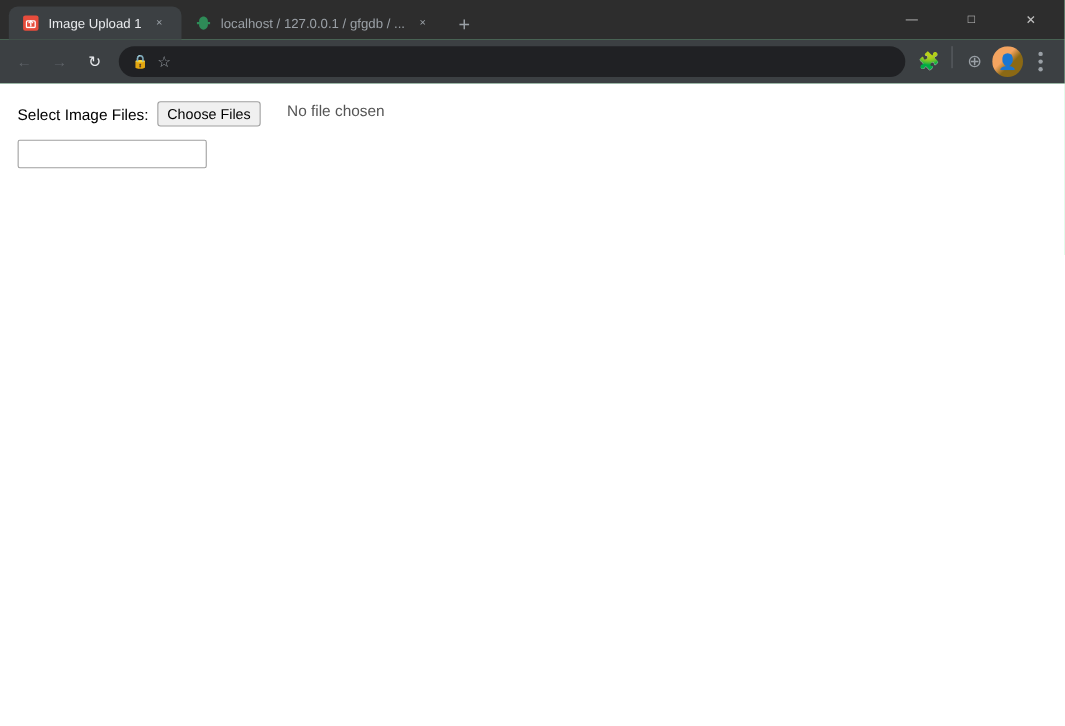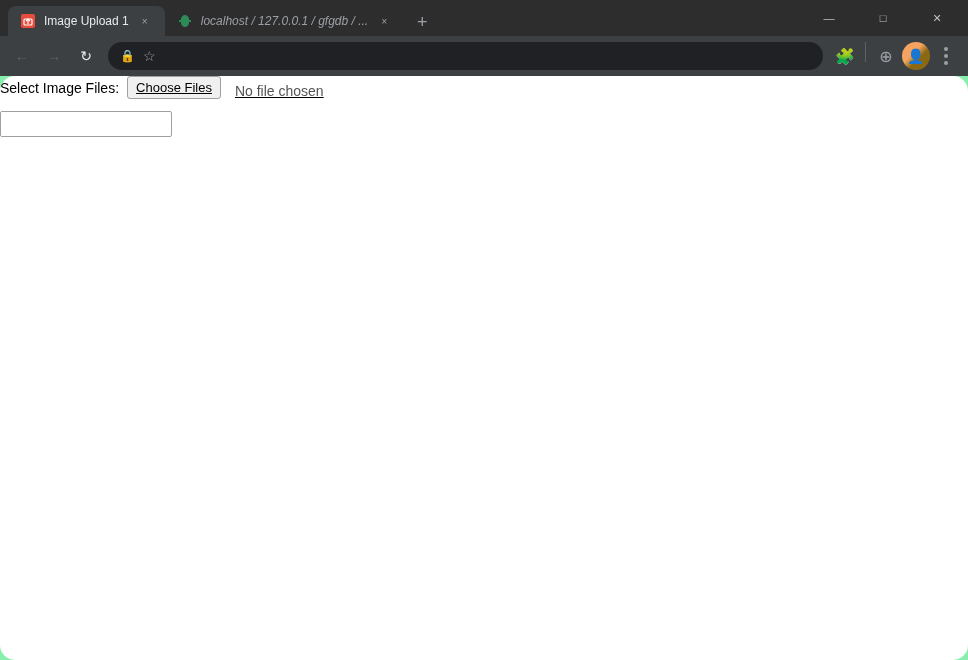--- a/index.html
+++ b/index.html
@@ -53,21 +53,20 @@
     }
 
     .tab.active {
       background: #3c4043;
       color: #e8eaed;
     }
 
     .tab.inactive {
       background: transparent;
       color: #9aa0a6;
-      font-style: italic;
     }
 
     .tab-favicon {
       width: 16px;
       height: 16px;
       display: flex;
       align-items: center;
       justify-content: center;
       font-size: 12px;
     }
@@ -259,42 +258,41 @@
       width: 1px;
       height: 20px;
       background: #5f6368;
       margin: 0 4px;
     }
 
     
     .page-content {
       flex: 1;
       background: #ffffff;
+      padding: 16px;
       overflow-y: auto;
-      border-radius: 15px;
     }
 
     .form-row {
       display: flex;
       align-items: center;
       gap: 8px;
       margin-bottom: 12px;
     }
 
     .form-label {
       font-size: 14px;
       color: #000;
       white-space: nowrap;
     }
 
     .file-input-wrapper {
       display: flex;
-      align-items: flex-end;
-      gap: 14px;
-      text-decoration: underline;
+      align-items: flex-start;
+      gap: 24px;
     }
 
     .choose-files-btn {
       background: #f0f0f0;
       border: 1px solid #a0a0a0;
       border-radius: 3px;
       padding: 3px 8px;
       font-size: 13px;
       color: #000;
       cursor: pointer;

